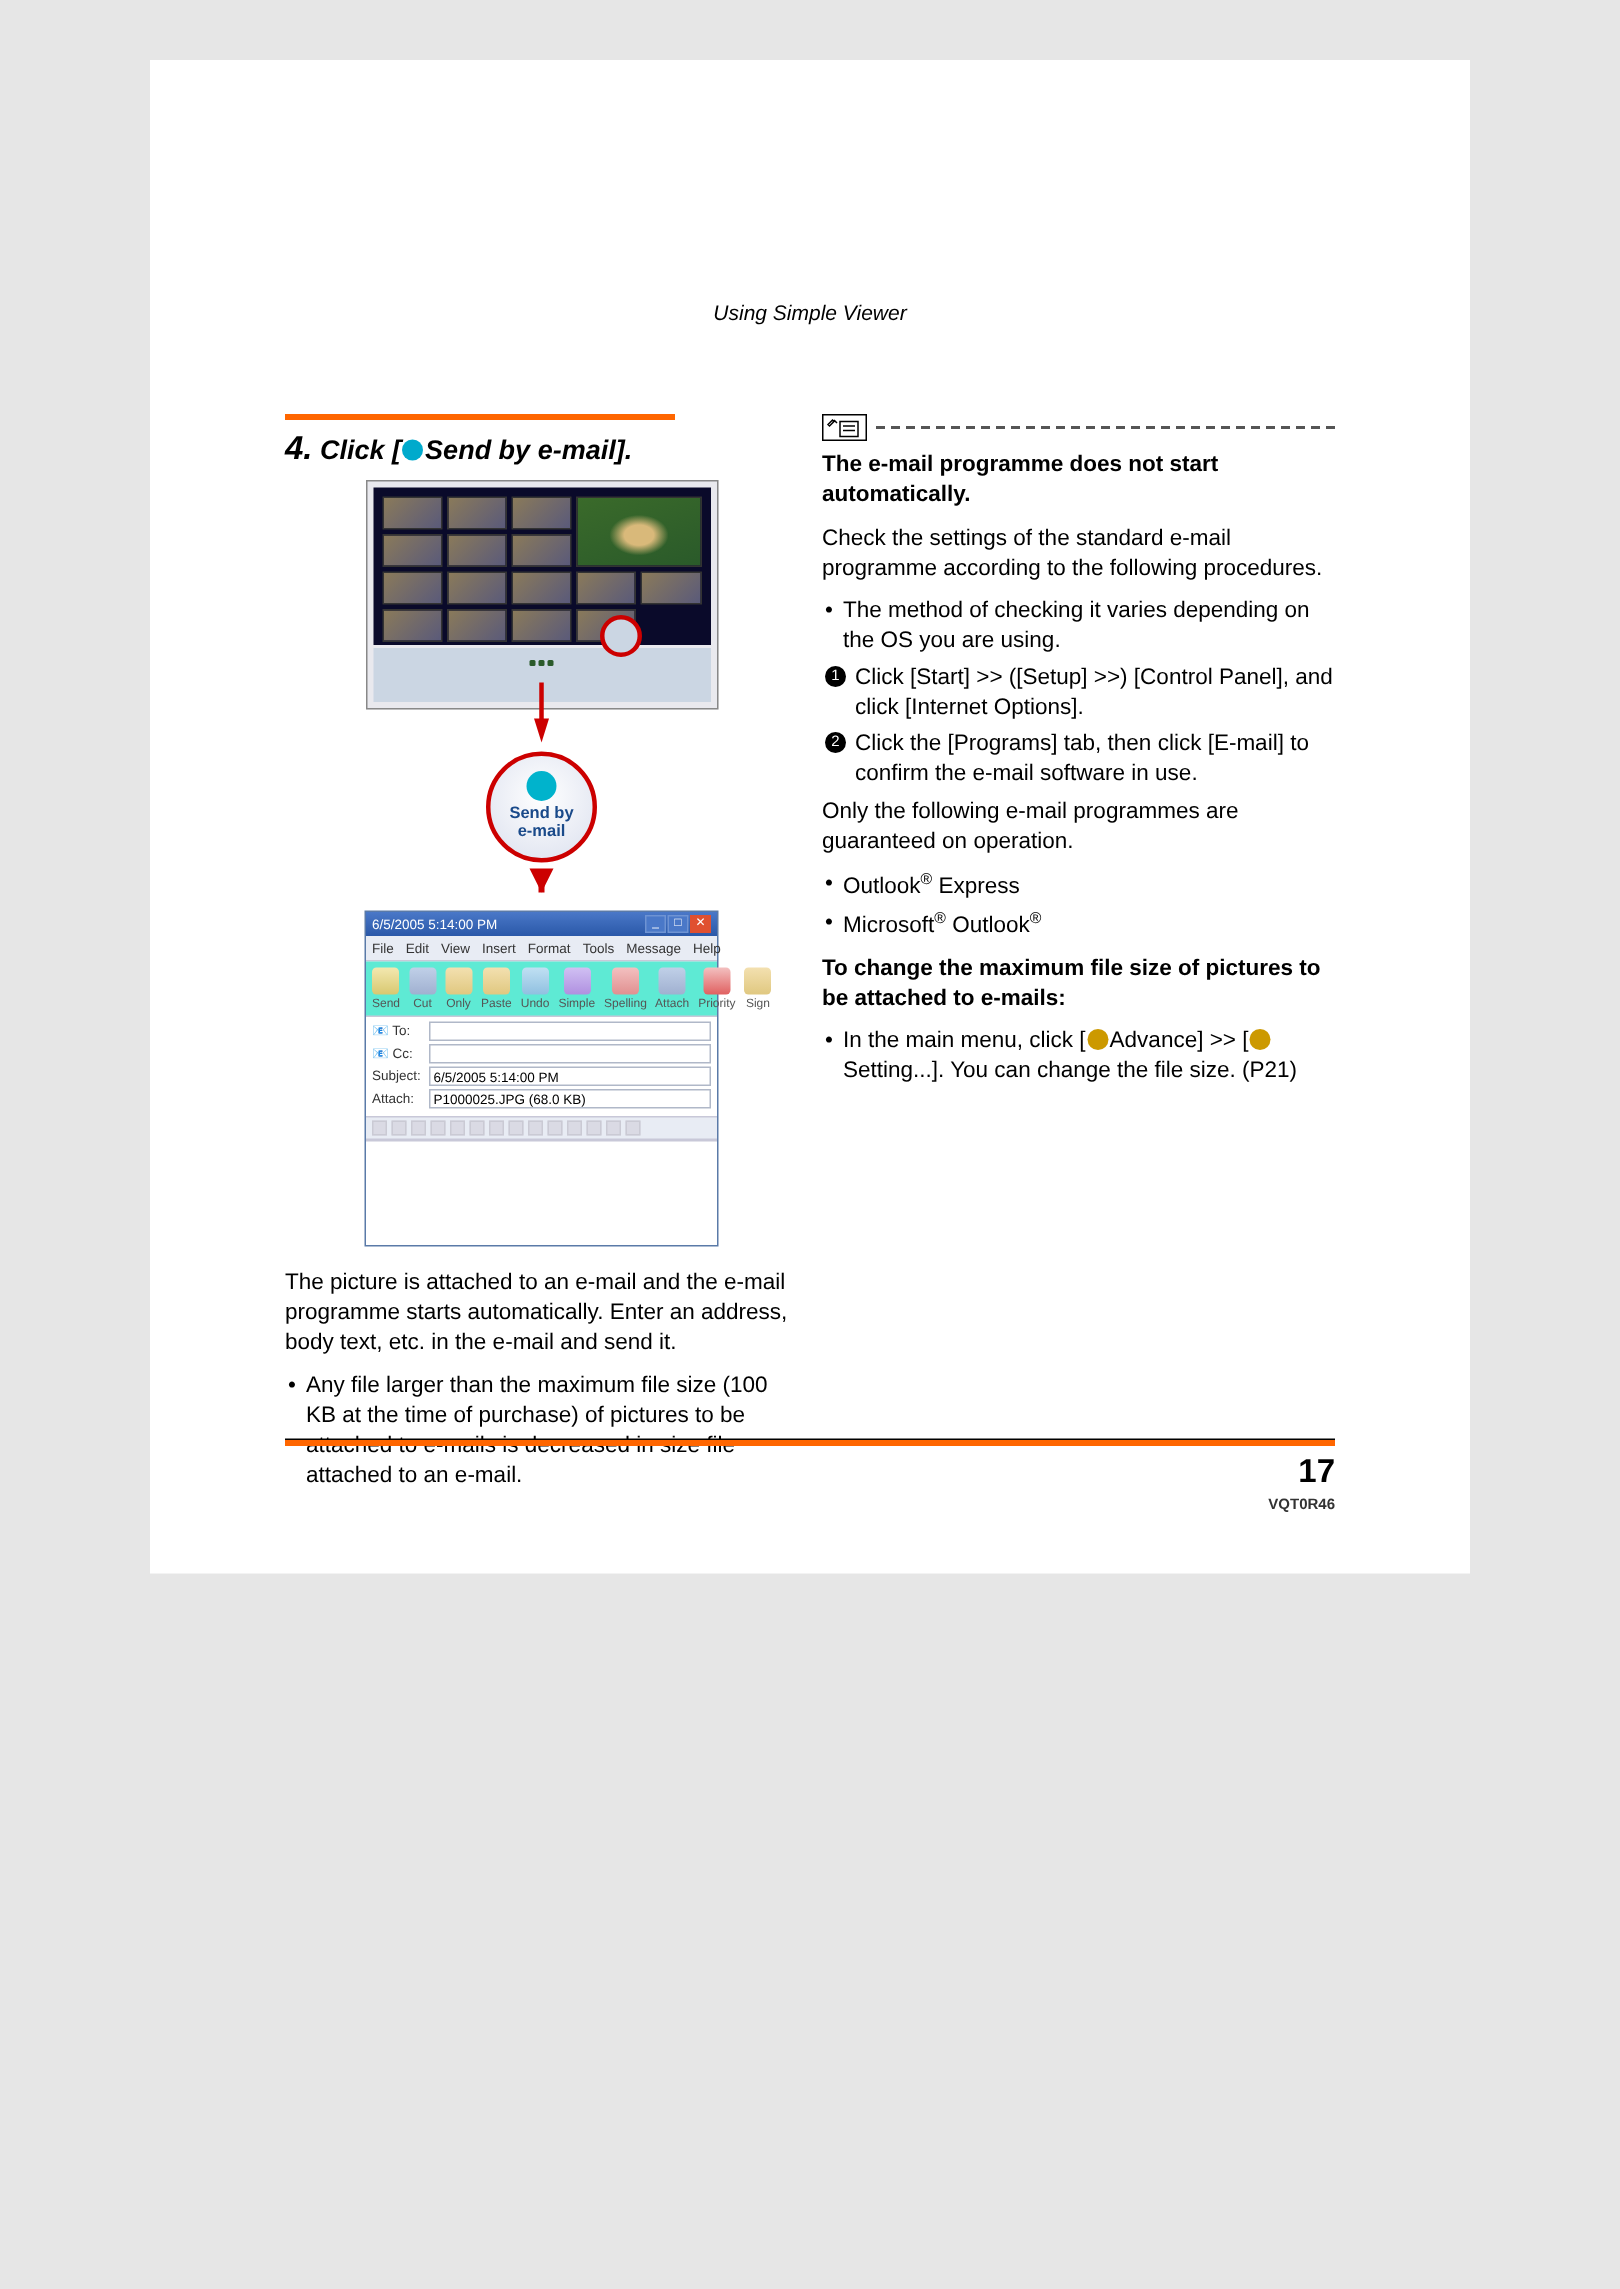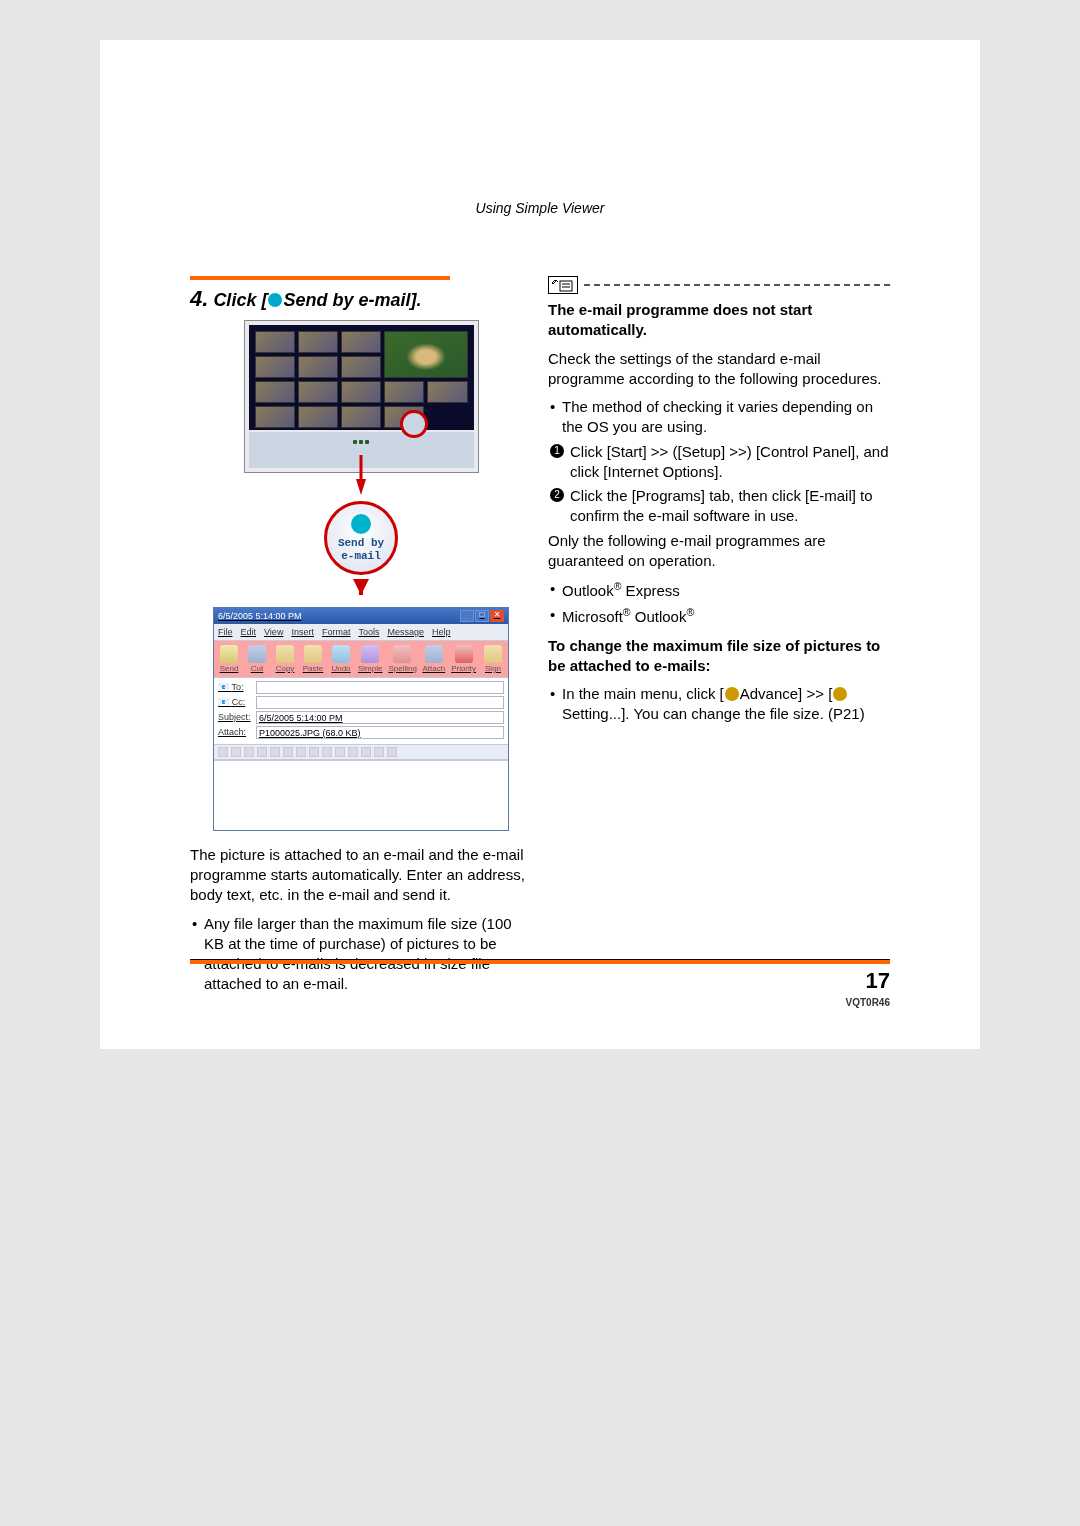--- a/index.html
+++ b/index.html
@@ -171,26 +171,25 @@
     border-left: 8px solid transparent;
     border-right: 8px solid transparent;
     border-top: 16px solid #cc0000;
   }
   .red-arrow2::before{
     content:""; position:absolute; left:50%; transform:translateX(-50%);
     top:-12px; width:4px; height:12px; background:#cc0000;
   }
   
   .shot2 {
-    width: 296px;
+    width: 236px;
     margin: 4px auto 14px auto;
     border: 1px solid #5a7aa8;
     font-size: 9px;
     background:#fff;
-    text-decoration:underline;
   }
   .titlebar {
     background: linear-gradient(#4a78c8, #2a58a8);
     color: #fff;
     padding: 2px 4px;
     display: flex;
     justify-content: space-between;
     align-items: center;
   }
   .win-btns { display:flex; gap:1px; }
@@ -201,21 +200,21 @@
   .menubar {
     background: #e8ecf4;
     padding: 2px 4px;
     display: flex;
     gap: 8px;
     color:#333;
     border-bottom:1px solid #c8c8d8;
     align-items:flex-end;
   }
   .toolbar {
-    background: #fca5a5;
+    background: #5eead4;
     padding: 4px 4px 2px 4px;
     display: flex;
     gap: 6px;
     border-bottom:1px solid #c8c8d8;
     align-items:flex-end;
   }
   .tb-item{
     text-align:center;
     color:#555;
     font-size:8px;
@@ -354,21 +353,21 @@
                 <span></span>
             </div>
             <div class="circle-btn"></div>
           </div>
         </div>
       </div>
 
       <div class="big-send-wrap">
         <div class="red-arrow"></div>
         <div class="big-send">
-          <span style="white-space:pre-line;font-family:Liberation Mono, monospace;">Send by
+          <span style="white-space:pre-line;">Send by
 e-mail</span>
         </div>
         <div class="red-arrow2"></div>
       </div>
 
       <div class="shot2">
         <div class="titlebar">
           <span>6/5/2005 5:14:00 PM</span>
           <span class="win-btns">
             <span class="wb-min">_</span>
@@ -382,21 +381,21 @@
           <span>View</span>
           <span>Insert</span>
           <span>Format</span>
           <span>Tools</span>
           <span>Message</span>
           <span>Help</span>
         </div>
         <div class="toolbar">
           <div class="tb-item"><div class="tb-icon" style="background:linear-gradient(#f3e8b0,#d8c870);"></div><span>Send</span></div>
           <div class="tb-item"><div class="tb-icon" style="background:linear-gradient(#c0d0e8,#a0b0d0);"></div><span>Cut</span></div>
-          <div class="tb-item"><div class="tb-icon" style="background:linear-gradient(#f3e0b0,#e0c880);"></div><span>Copy</span></div>
+          <div class="tb-item"><div class="tb-icon" style="background:linear-gradient(#f3e0b0,#e0c880);"></div><span>Only</span></div>
           <div class="tb-item"><div class="tb-icon" style="background:linear-gradient(#f3e0b0,#e0c880);"></div><span>Paste</span></div>
           <div class="tb-item"><div class="tb-icon" style="background:linear-gradient(#c0e0f3,#90c0e0);"></div><span>Undo</span></div>
           <div class="tb-item"><div class="tb-icon" style="background:linear-gradient(#d0c0f3,#b090e0);"></div><span>Simple</span></div>
           <div class="tb-item"><div class="tb-icon" style="background:linear-gradient(#f3c0c0,#e09090);"></div><span>Spelling</span></div>
           <div class="tb-item"><div class="tb-icon" style="background:linear-gradient(#c0d0e8,#a0b0d0);"></div><span>Attach</span></div>
           <div class="tb-item"><div class="tb-icon" style="background:linear-gradient(#f3c0c0,#e06060);"></div><span>Priority</span></div>
           <div class="tb-item"><div class="tb-icon" style="background:linear-gradient(#f3e0b0,#e0c880);"></div><span>Sign</span></div>
         </div>
         <div class="fields">
           <div class="field-row">

